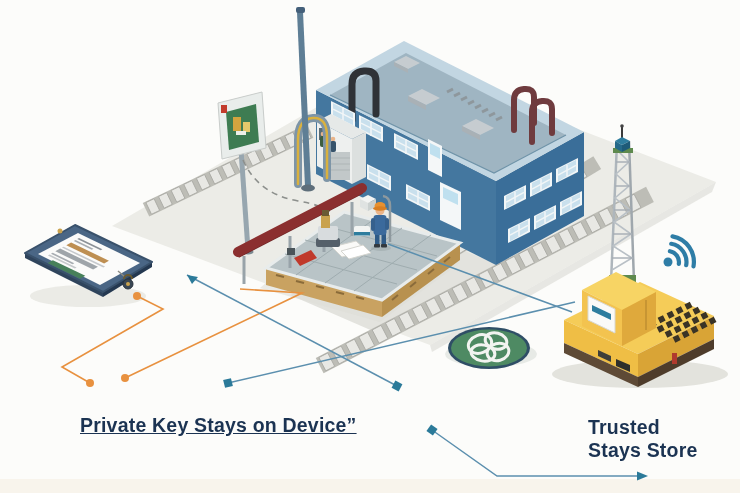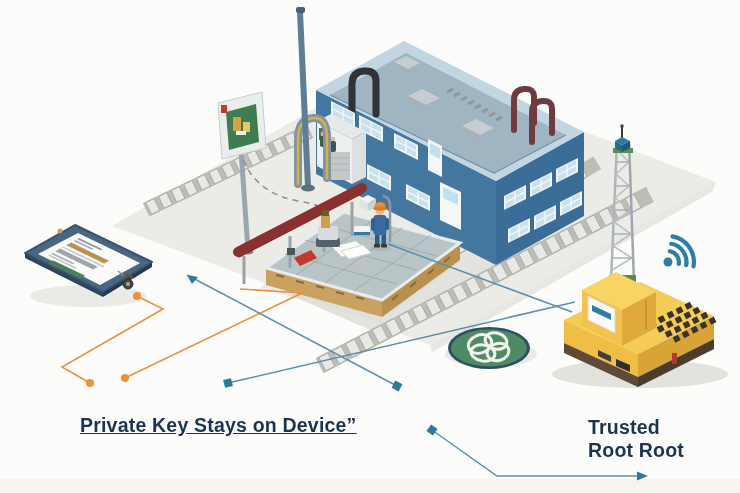--- a/index.html
+++ b/index.html
@@ -412,16 +412,16 @@
     <rect x="428" y="426" width="8" height="8" transform="rotate(36 432 430)"></rect>
     <polygon points="648,476 637,471.5 637,480.5"></polygon>
   </g>
 </svg>
 
   <div class="label" style="left:80px;top:414px;text-decoration:underline;">Private Key Stays on Device”</div>
 
 
   <div class="label" style="left:588px;top:396px;margin-top:20px;">
     <div>Trusted</div>
-    <div>Root Root</div>
+    <div>Stays Store</div>
   </div>
 
 </div>
 
 </body></html>

